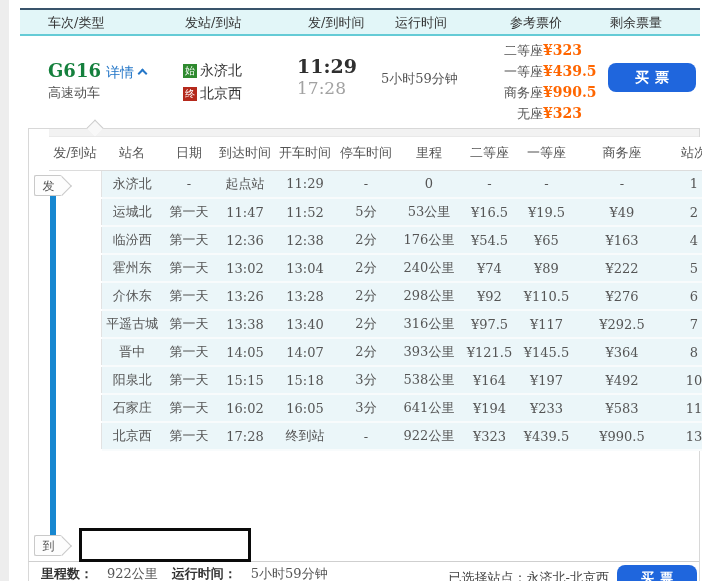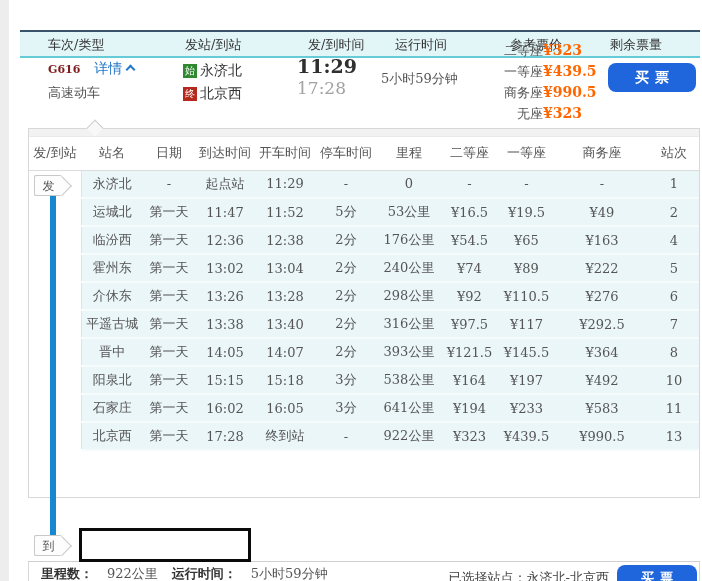--- a/index.html
+++ b/index.html
@@ -7,28 +7,28 @@
   body {
     position:relative; overflow:hidden; background:#fff;
     font-family:"DejaVu Serif","Liberation Serif",serif;
     color:#555; font-size:13px;
   }
   .left-strip { position:absolute; left:0; top:0; width:9px; height:581px; background:#ededed; }
 
   
   .summary-header {
     position:absolute; left:20px; top:8px; width:680px; height:28px;
-    background:#e2f6f8; border-top:2px solid #39536b; border-bottom:2px solid #65cbd6;margin-top:22px;
+    background:#e2f6f8; border-top:2px solid #39536b; border-bottom:2px solid #65cbd6;
   }
   .summary-header span { position:absolute; top:4px; color:#333; white-space:nowrap; }
 
   
   .train-code { position:absolute; left:48px; top:60px; white-space:nowrap; }
-  .train-code b { color:#7f1d1d; font-size:11px; font-weight:bold; }
-  .detail-link { color:#2577c8; font-size:14px; margin-left:14px; cursor:pointer; }
+  .train-code b { color:#15803d; font-size:18px; font-weight:bold; }
+  .detail-link { color:#2577c8; font-size:14px; margin-left:5px; cursor:pointer; }
   .chev { display:inline-block; width:7px; height:7px; border-left:2px solid #2577c8;
           border-top:2px solid #2577c8; transform:rotate(45deg); margin-left:5px; }
   .train-type { position:absolute; left:48px; top:84px; color:#555; }
   .station-lines { position:absolute; left:183px; top:59px; line-height:23px; color:#333; font-size:14px; white-space:nowrap; }
   .sbadge { display:inline-block; width:14px; height:14px; line-height:14px; text-align:center;
             color:#fff; font-size:10px; margin-right:3px; vertical-align:1px; }
   .sbadge.start { background:#2f8a2f; }
   .sbadge.end   { background:#b5291c; }
   .time-dep { position:absolute; left:297px; top:55px; font-size:19px; font-weight:bold; color:#2f2f2f; }
   .time-arr { position:absolute; left:297px; top:78px; font-size:17px; color:#a2a2a2; }
@@ -38,22 +38,22 @@
   .price-row .plabel { width:55px; text-align:right; color:#555; }
   .price-row .pval { color:#ff6600; font-weight:bold; font-size:14px; }
   .buy-btn {
     background:#1f66dd; color:#fff; border:none; border-radius:8px; cursor:pointer;
     font-family:inherit; font-size:14px; font-weight:bold; letter-spacing:6px; padding-left:6px;
   }
   .buy-top { position:absolute; left:608px; top:63px; width:88px; height:29px; }
 
   
   .panel {
-    position:absolute; left:28px; top:128px; width:672px; height:370px;
-    border:1px solid #d8d8d8; background:#fff;
+    position:absolute; left:28px; top:128px; width:672px; height:453px;
+    border:1px solid #d8d8d8; background:#fff;padding-left:20px;
   }
   .notch { position:absolute; top:-7px; left:60px; width:12px; height:12px; background:#f8f8f8;
            border-left:1px solid #ccc; border-top:1px solid #ccc; transform:rotate(45deg); }
   .panel-strip { height:8px; background:#f2f2f2; border-bottom:1px solid #e9e9e9; }
 
   table.stops { border-collapse:collapse; table-layout:fixed; width:670px; }
   table.stops th { height:33px; font-weight:normal; color:#555; background:#fff;
                    border-bottom:1px solid #dcdcdc; text-align:center; white-space:nowrap; overflow:visible; }
   table.stops td { height:28px; background:#ebf6f9; color:#555; text-align:center;
                    border-bottom:2px solid #f8fbfc; white-space:nowrap; }

